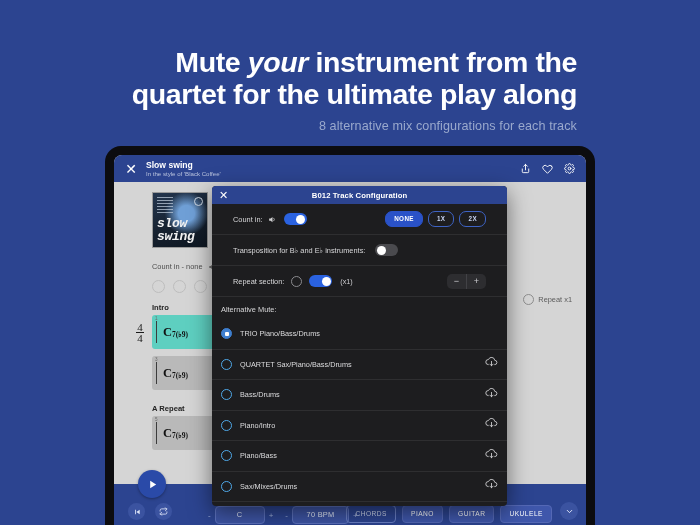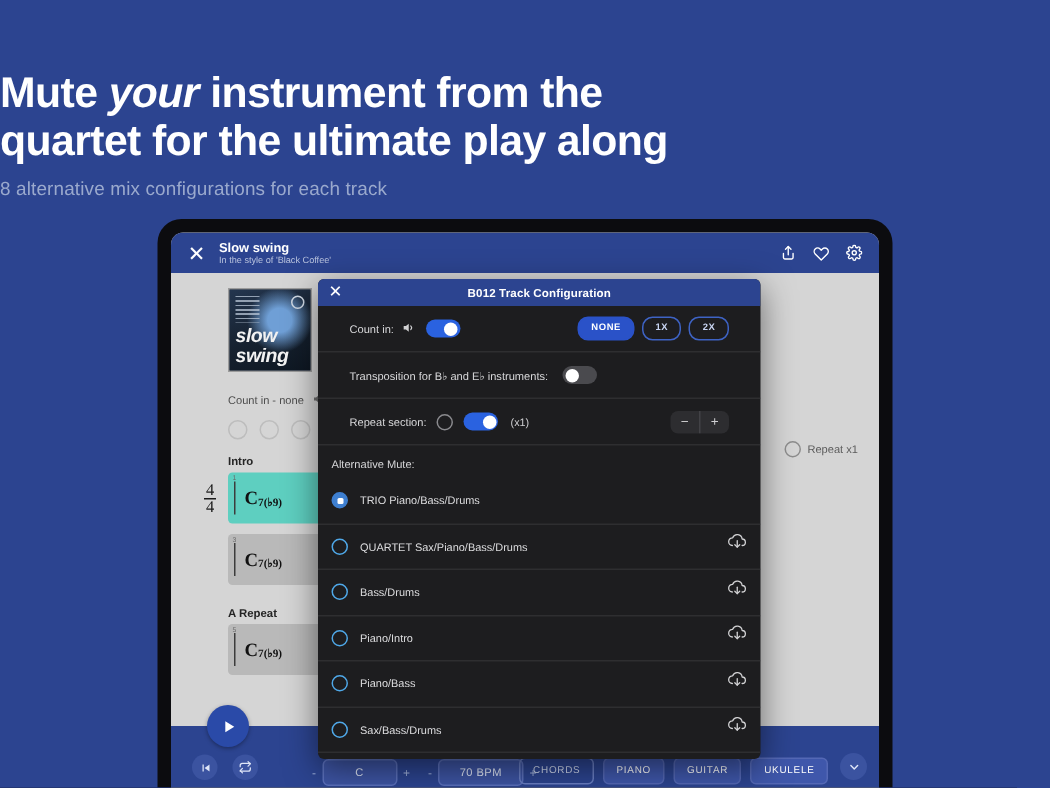--- a/index.html
+++ b/index.html
@@ -18,22 +18,23 @@
     height: 525px;
     background: #2c4490;
   }
 
   
   .promo {
     position: absolute;
     top: 46px;
     left: 0;
     width: 552px;
-    text-align: left;
+    text-align: right;
     pointer-events: none;
+    padding-left: 25px;
   }
   .promo-line {
     color: #ffffff;
     font-size: 28.5px;
     font-weight: bold;
     line-height: 32px;
     letter-spacing: -0.4px;
   }
   .promo-line .em { font-style: italic; }
   .promo-sub {
@@ -131,21 +132,21 @@
   .albumart .aa-dot {
     position: absolute; right: 4px; top: 4px;
     width: 7px; height: 7px;
     border-radius: 50%;
     border: 1px solid #cfd8e3;
   }
   .albumart .aa-word {
     position: absolute;
     left: 4px;
     color: #f2f2f2;
-    font-family: Liberation Sans, sans-serif;
+    font-family: Liberation Mono, monospace;
     font-style: italic;
     font-weight: bold;
     font-size: 13px;
     line-height: 13px;
     letter-spacing: -0.3px;
   }
   .albumart .aa-w1 { bottom: 17px; }
   .albumart .aa-w2 { bottom: 4px; text-align: center; }
 
   .sheet-meta { margin-left: 9px; padding-top: 3px; }
@@ -687,21 +688,21 @@
               <svg width="13" height="13" viewBox="0 0 24 24" fill="none" stroke="#d2d2d4" stroke-width="1.6" stroke-linecap="round" stroke-linejoin="round">
                   <path d="M18 16a4 4 0 0 0 0-8 6 6 0 0 0-11.6-1.5A3.8 3.8 0 0 0 6 16"></path>
                   <path d="M12 10v8"></path>
                   <path d="M9 15l3 3 3-3"></path>
                 </svg>
             </span>
           </div>
 
           <div class="mix-row no-border">
             <span class="radio"></span>
-            <span class="mix-label">Sax/Bass/Drums</span>
+            <span class="mix-label">Sax/Mixes/Drums</span>
             <span class="mix-dl">
               <svg width="13" height="13" viewBox="0 0 24 24" fill="none" stroke="#d2d2d4" stroke-width="1.6" stroke-linecap="round" stroke-linejoin="round">
                   <path d="M18 16a4 4 0 0 0 0-8 6 6 0 0 0-11.6-1.5A3.8 3.8 0 0 0 6 16"></path>
                   <path d="M12 10v8"></path>
                   <path d="M9 15l3 3 3-3"></path>
                 </svg>
             </span>
           </div>
 
         </div>

